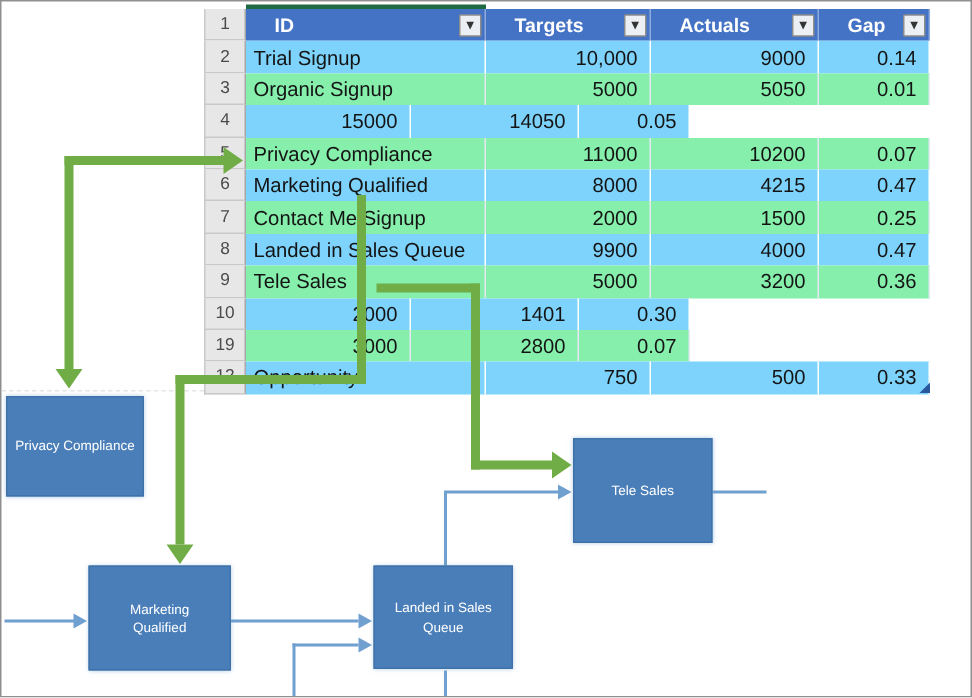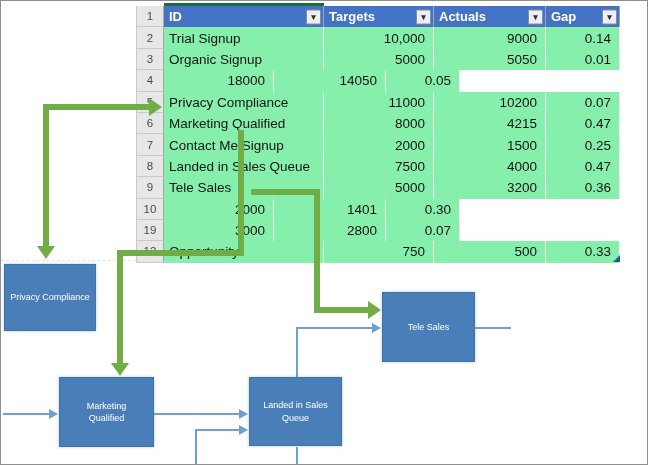--- a/index.html
+++ b/index.html
@@ -14,34 +14,34 @@
   .hdr-row,.brow{display:flex;}
   .hdr-row{height:21.4px;}
   .brow{height:21.4px;}
   .rownum{
     width:28px;box-sizing:border-box;background:#e7e7e7;
     border-left:1px solid #c9c9c9;border-right:1px solid #a8a8a8;border-bottom:1px solid #c9c9c9;
     color:#4a4a4a;font-size:11.5px;display:flex;align-items:center;justify-content:center;flex:none;
   }
   .hcell{
     position:relative;box-sizing:border-box;background:#4472C4;color:#fff;font-weight:bold;
-    font-size:13px;display:flex;align-items:center;padding-left:5px;flex:none;
+    font-size:13px;display:flex;align-items:center;padding-left:19px;flex:none;
     border-right:1px solid rgba(255,255,255,.4);
   }
   .w-id{width:160px}.w-tg{width:110px}.w-ac{width:112px}.w-gp{width:74px}
   .filter{
     position:absolute;right:2px;top:50%;transform:translateY(-50%);
     width:15px;height:15px;background:#eceff4;border:1px solid #8c8c8c;border-radius:1px;
     color:#333;font-size:9px;line-height:13px;text-align:center;box-sizing:border-box;
   }
   .bcell{
     box-sizing:border-box;font-size:13.5px;color:#141414;display:flex;align-items:center;
     border-right:1px solid #e4e8f0;flex:none;background:#86efac;white-space:nowrap;overflow:hidden;
   }
-  .banded .bcell{background:#86efac;border-right-color:#ffffff;}
+  .banded .bcell{background:#7dd3fc;border-right-color:#ffffff;}
   .idc{padding-left:5px;}
   .numc{justify-content:flex-end;padding-right:8px;}
   .resize-handle{
     position:absolute;left:612px;top:254px;width:0;height:0;z-index:2;
     border-left:7px solid transparent;border-bottom:7px solid #29579B;
   }
   .faint-gridline{position:absolute;left:0;top:259px;width:135px;height:0;border-top:1px dashed #e5e5e5;}
   
   .fbox{
     position:absolute;background:#4A7EB8;border:1px solid #3E72A8;color:#fff;
@@ -103,21 +103,21 @@
       </div>
         <div class="brow">
         <div class="rownum">3</div>
         <div class="bcell idc  w-id">Organic Signup</div>
         <div class="bcell numc w-tg">5000</div>
         <div class="bcell numc w-ac">5050</div>
         <div class="bcell numc w-gp">0.01</div>
       </div>
         <div class="brow banded">
         <div class="rownum">4</div>
-        <div class="bcell numc w-tg">18000</div>
+        <div class="bcell numc w-tg">15000</div>
         <div class="bcell numc w-ac">14050</div>
         <div class="bcell numc w-gp">0.05</div>
       </div>
         <div class="brow">
         <div class="rownum">5</div>
         <div class="bcell idc  w-id">Privacy Compliance</div>
         <div class="bcell numc w-tg">11000</div>
         <div class="bcell numc w-ac">10200</div>
         <div class="bcell numc w-gp">0.07</div>
       </div>
@@ -131,21 +131,21 @@
         <div class="brow">
         <div class="rownum">7</div>
         <div class="bcell idc  w-id">Contact Me Signup</div>
         <div class="bcell numc w-tg">2000</div>
         <div class="bcell numc w-ac">1500</div>
         <div class="bcell numc w-gp">0.25</div>
       </div>
         <div class="brow banded">
         <div class="rownum">8</div>
         <div class="bcell idc  w-id">Landed in Sales Queue</div>
-        <div class="bcell numc w-tg">7500</div>
+        <div class="bcell numc w-tg">9900</div>
         <div class="bcell numc w-ac">4000</div>
         <div class="bcell numc w-gp">0.47</div>
       </div>
         <div class="brow">
         <div class="rownum">9</div>
         <div class="bcell idc  w-id">Tele Sales</div>
         <div class="bcell numc w-tg">5000</div>
         <div class="bcell numc w-ac">3200</div>
         <div class="bcell numc w-gp">0.36</div>
       </div>

